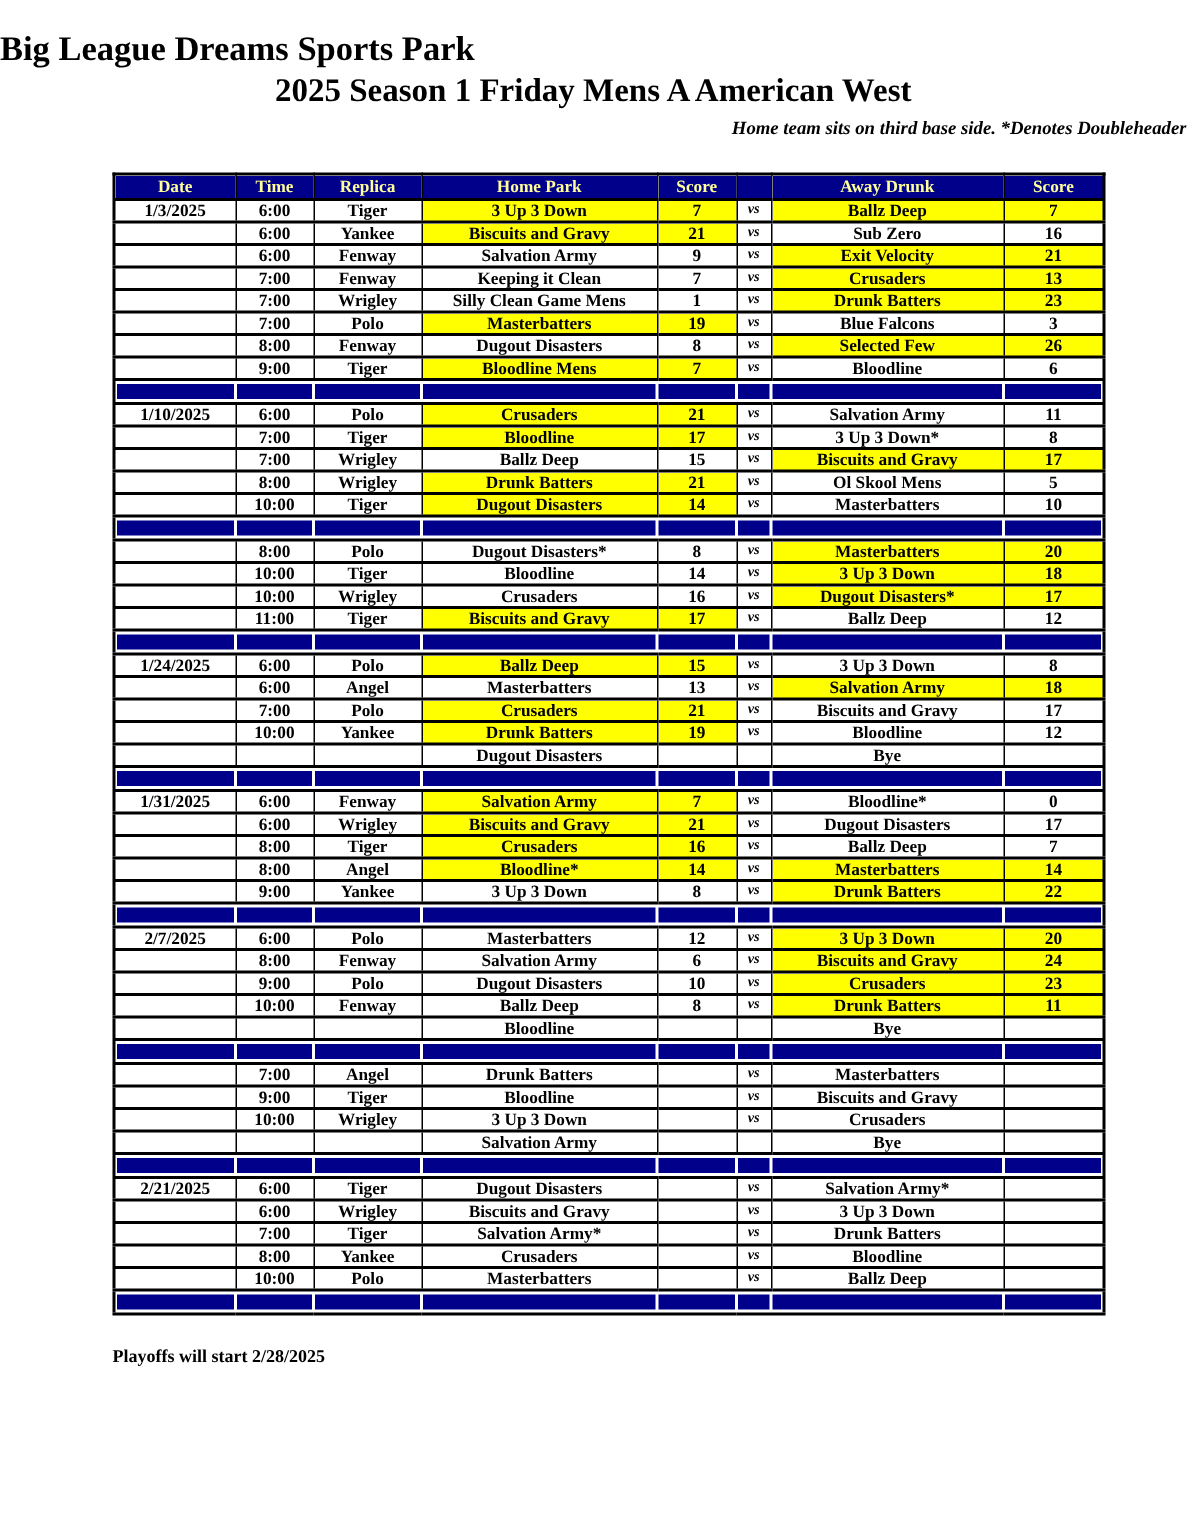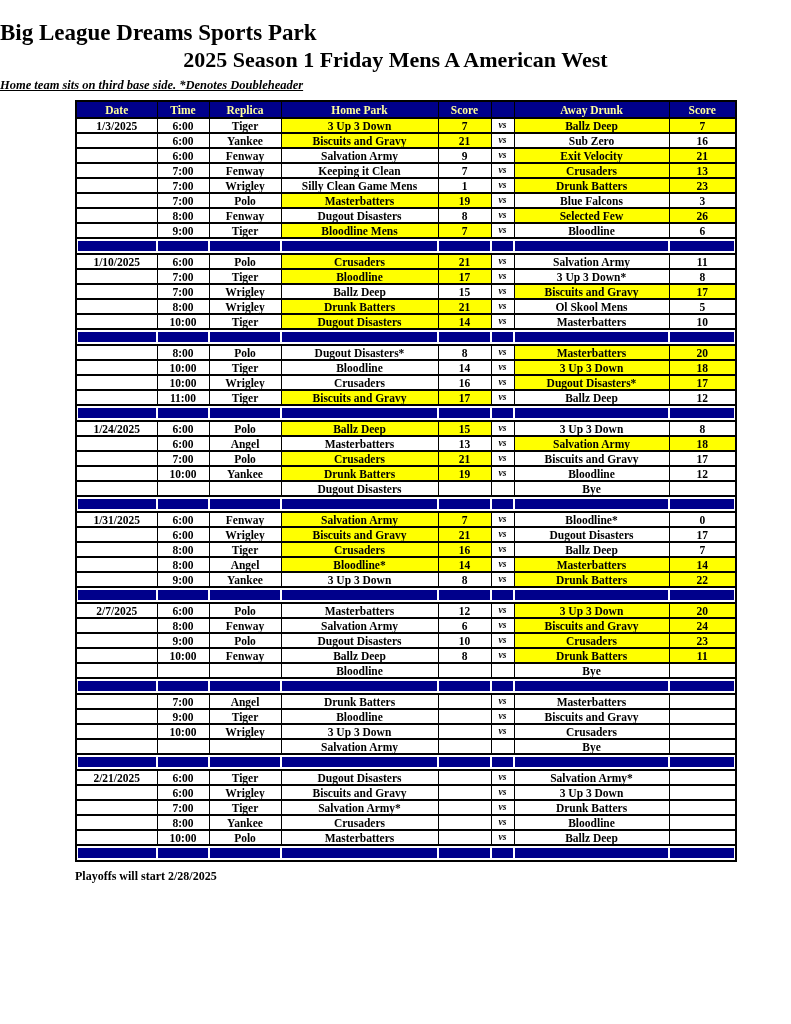--- a/index.html
+++ b/index.html
@@ -5,24 +5,24 @@
   :root { --navy:#00008B; --hl:#FFFF00; --htext:#FFFF99; }
   * { box-sizing: border-box; }
   html,body { margin:0; padding:0; }
   body {
     width:791px; height:1024px; background:#fff; color:#000;
     font-family:"Liberation Serif", serif;
   }
   .page { padding-top:20px; }
   .title { font-size:23px; font-weight:bold; margin:0; line-height:1.1; }
   .subtitle { font-size:22px; font-weight:bold; text-align:center; margin:3px 0 0; line-height:1.1; }
-  .note { font-size:12.5px; font-weight:bold; font-style:italic; text-align:left; margin-top:6px;text-decoration:underline; }
+  .note { font-size:12.5px; font-weight:bold; font-style:italic; text-align:right; margin-top:6px; }
   table.sched {
     border-collapse:collapse; table-layout:fixed;
-    width:660px; margin:7px 0 0 75px;
+    width:660px; margin:22px 0 0 75px;
     border:2px solid #000;
   }
   col.c-date{width:81px} col.c-time{width:52px} col.c-replica{width:72px}
   col.c-home{width:157px} col.c-score1{width:53px} col.c-vs{width:23px}
   col.c-away{width:155px} col.c-score2{width:67px}
   th {
     background:var(--navy); color:var(--htext);
     font-size:11.5px; font-weight:bold; height:17px;
     border:1px solid #000; padding:0 2px; white-space:nowrap; overflow:hidden;
   }
@@ -30,21 +30,21 @@
     border-left:1px solid #000; border-right:1px solid #000;
     border-top:2px solid #000; border-bottom:2px solid #000;
     font-size:11.5px; font-weight:bold; text-align:center;
     height:15px; line-height:1.05; padding:0 2px;
     white-space:nowrap; overflow:hidden;
   }
   td.hl { background:var(--hl); }
   td[data-name="vs-cell"] { font-style:italic; font-size:9.5px; }
   tr.sep td { border-left:none; border-right:none; background:#fff; height:14px; padding:0; }
   tr.sep .sep-fill { height:10px; margin:2px 1px; background:var(--navy); }
-  .footer { margin:7px 0 0 75px; font-size:12px; font-weight:bold; }
+  .footer { margin:20px 0 0 75px; font-size:12px; font-weight:bold; }
 </style>
 </head>
 <body>
 
 <div class="page" data-name="schedule-page">
   <h1 class="title" data-name="page-title">Big League Dreams Sports Park</h1>
   <h2 class="subtitle" data-name="page-subtitle">2025 Season 1 Friday Mens A American West</h2>
   <div class="note" data-name="home-team-note">Home team sits on third base side.  *Denotes Doubleheader</div>
 
   <table class="sched" data-name="schedule-table">

